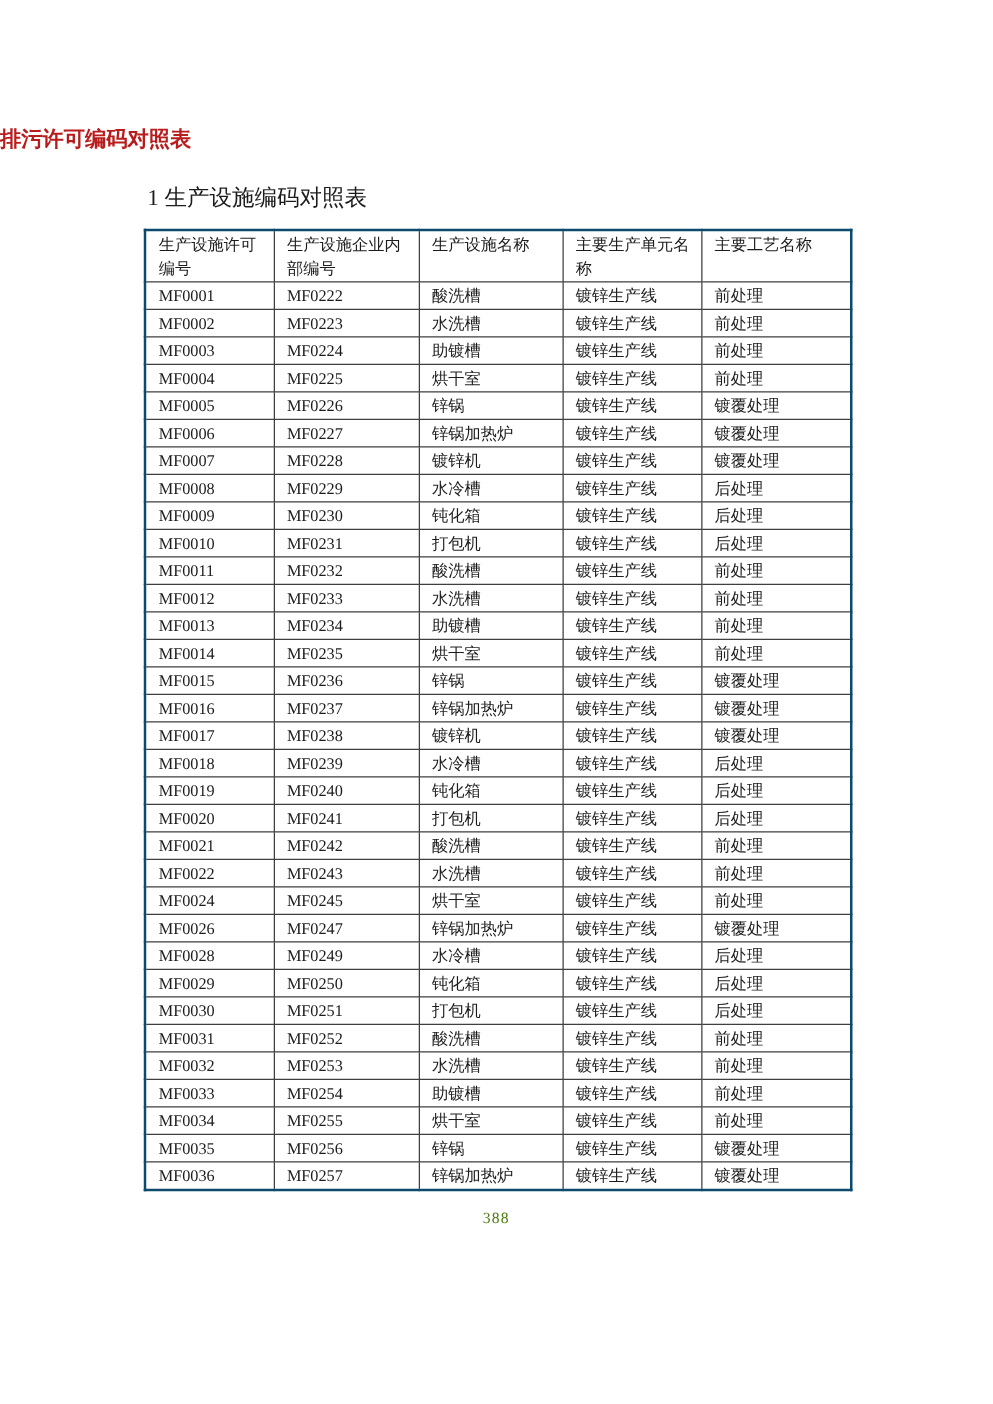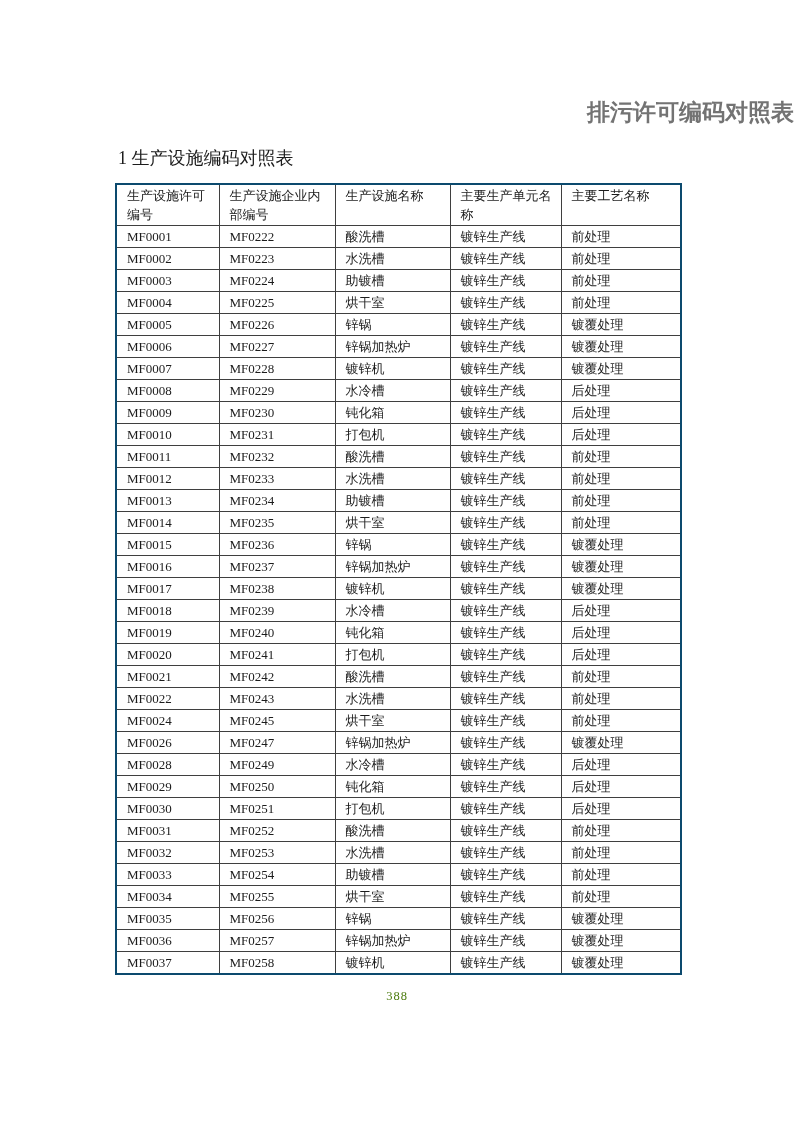--- a/index.html
+++ b/index.html
@@ -10,26 +10,26 @@
     height: 1123px;
     margin: 0 auto;
     background: #ffffff;
     color: #1c1c1c;
     font-family: "Liberation Serif", "DejaVu Serif", serif;
     padding-top: 100px;
     overflow: hidden;
   }
   .doc-title {
     margin: 0;
-    text-align: right;
+    text-align: left;
     font-family: "DejaVu Sans", "Liberation Sans", sans-serif;
-    font-size: 23px;
+    font-size: 17px;
     font-weight: bold;
     line-height: 24px;
-    color: #737373;
+    color: #b91c1c;
   }
   .section-heading {
     margin: 24px 0 15px 118px;
     font-size: 18px;
     font-weight: normal;
     line-height: 20px;
     color: #1c1c1c;
   }
   table.code-table {
     border-collapse: collapse;
@@ -309,25 +309,18 @@
           <td>镀锌生产线</td>
           <td>镀覆处理</td>
         </tr>
         <tr>
           <td>MF0036</td>
           <td>MF0257</td>
           <td>锌锅加热炉</td>
           <td>镀锌生产线</td>
           <td>镀覆处理</td>
         </tr>
-        <tr>
-          <td>MF0037</td>
-          <td>MF0258</td>
-          <td>镀锌机</td>
-          <td>镀锌生产线</td>
-          <td>镀覆处理</td>
-        </tr>
       </tbody>
   </table>
 
   <div class="page-number">388</div>
 
 </div>
 
 </body></html>

